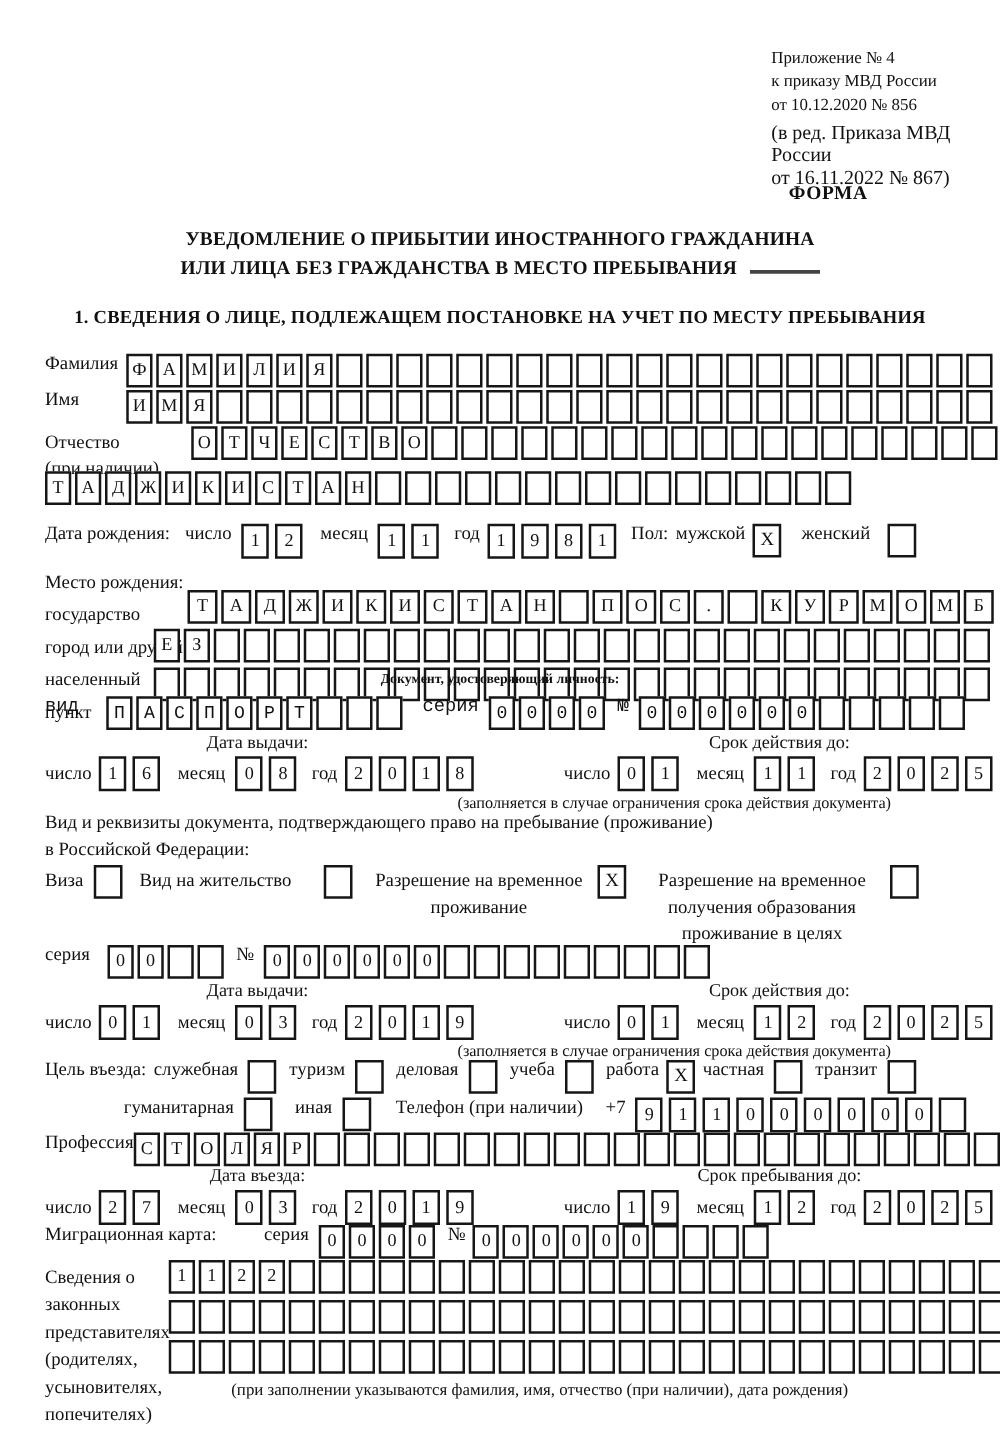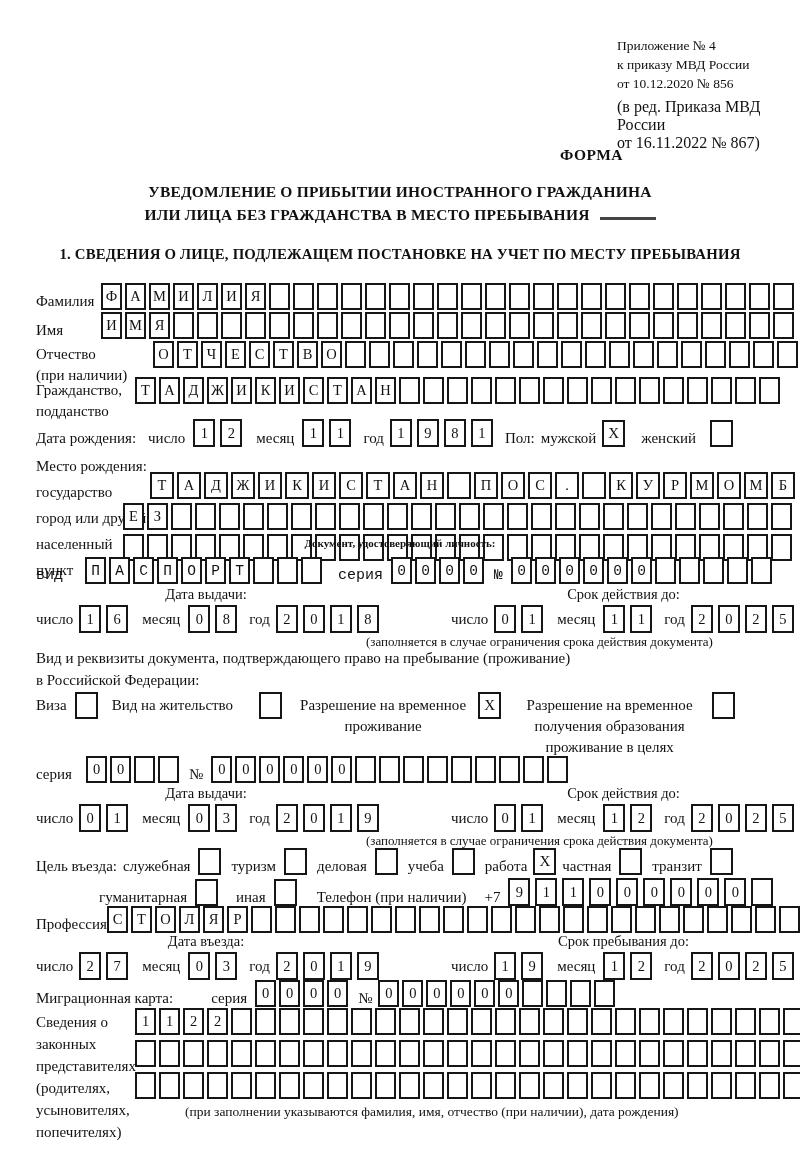--- a/index.html
+++ b/index.html
@@ -1,29 +1,29 @@
 <!DOCTYPE html>
 <html><head>
 <meta charset="utf-8">
 <style>
   html,body{margin:0;padding:0;background:#fff;}
   .page{position:relative;width:800px;height:1163px;background:#fff;color:#111;
         font-family:"Liberation Serif","DejaVu Serif",serif;font-size:15px;overflow:hidden;}
   
   .hdr{position:absolute;left:617px;top:36px;font-size:13.5px;line-height:19px;}
   .hdr-sub{margin-top:5px;font-size:16px;line-height:18px;}
-  .forma{position:absolute;left:560px;top:146px;width:205px;text-align:left;
+  .forma{position:absolute;left:560px;top:146px;width:205px;text-align:center;
          font-weight:bold;font-size:15.5px;letter-spacing:.5px;}
   .title{position:absolute;left:0;top:180px;width:100%;text-align:center;font-weight:bold;
          font-size:15.5px;line-height:23px;letter-spacing:.2px;}
   .blank-line{display:inline-block;width:56px;border-bottom:3px solid #444;margin-left:10px;}
   .sec-heading{position:absolute;left:0;top:246px;width:100%;text-align:center;
                font-weight:bold;font-size:14.8px;letter-spacing:.2px;}
   
-  .frow{position:absolute;left:36px;display:flex;align-items:flex-end;white-space:nowrap;}
+  .frow{position:absolute;left:36px;display:flex;align-items:flex-start;white-space:nowrap;}
   .frow.topalign{align-items:flex-start;}
   .lbl{flex:0 0 auto;}
   .mlabel{line-height:21px;padding-top:3px;}
   .lw65{width:65px;} .lw71{width:71px;} .lw99{width:99px;}
   .lw117{width:117px;} .lw42{width:42px;} .lw49{width:49px;}
   .ml6{margin-left:6px;} .ml8{margin-left:8px;} .ml10{margin-left:10px;} .ml12{margin-left:12px;}
   .ml14{margin-left:14px;} .ml16{margin-left:16px;} .ml18{margin-left:18px;} .ml20{margin-left:20px;}
   .ml26{margin-left:26px;} .ml38{margin-left:38px;}
   
   .boxes{display:inline-flex;gap:3px;flex:0 0 auto;}
@@ -189,24 +189,20 @@
         <span class="cbox"></span>
         <span class="cbox"></span>
         <span class="cbox"></span>
         <span class="cbox"></span>
         <span class="cbox"></span>
         <span class="cbox"></span>
       </span>
   </div>
 
   <div class="frow r-citizenship topalign">
-    <span class="lbl lw99 mlabel">
-      <div>Гражданство,</div>
-      <div>подданство</div>
-    </span>
     <span class="boxes">
         <span class="cbox">Т</span>
         <span class="cbox">А</span>
         <span class="cbox">Д</span>
         <span class="cbox">Ж</span>
         <span class="cbox">И</span>
         <span class="cbox">К</span>
         <span class="cbox">И</span>
         <span class="cbox">С</span>
         <span class="cbox">Т</span>

